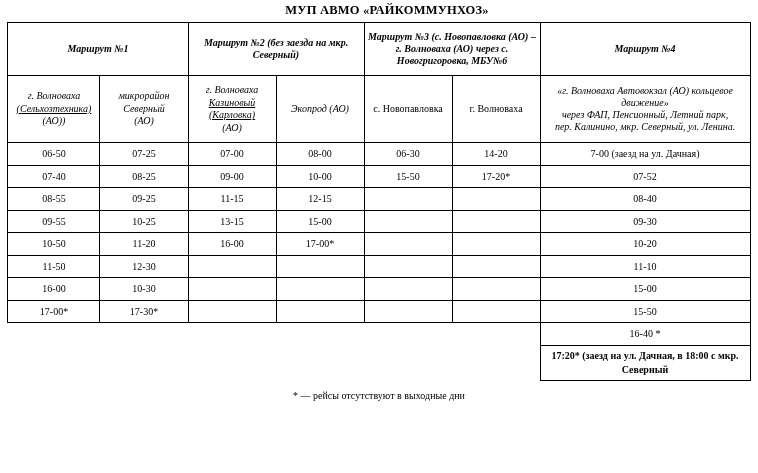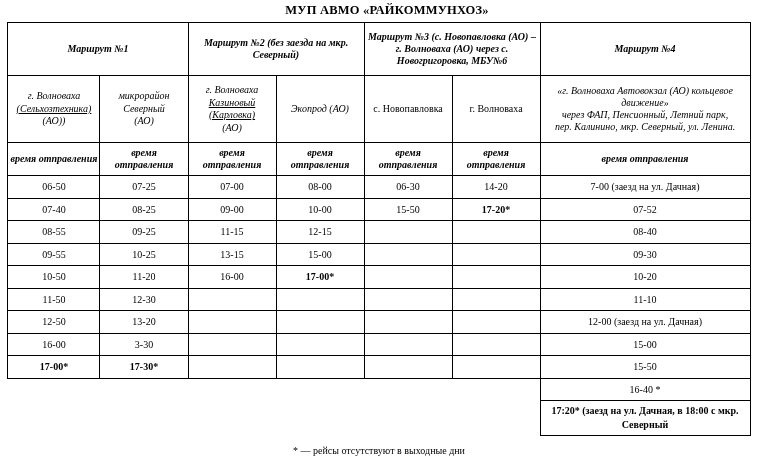--- a/index.html
+++ b/index.html
@@ -70,21 +70,21 @@
     font-size: 10px;
     line-height: 12px;
     height: 30px !important;
     padding: 1px 2px !important;
   }
   .cell-time {
     font-size: 10.5px;
     height: 21.5px !important;
   }
   .cell-time.bold {
-    font-weight: bold;
+    font-weight: normal;
   }
   .cell-wide {
     font-size: 10px;
     height: 21.5px !important;
     margin-top: 28px;
   }
   .cell-wide.bold {
     font-weight: bold;
   }
   .cell-empty {
@@ -156,29 +156,20 @@
         <td class="hdr-place plain">
           <div>г. Волноваха</div>
         </td>
         <td class="hdr-place m4-note">
           <div>«г. Волноваха Автовокзал (АО) кольцевое движение»</div>
           <div>через ФАП, Пенсионный, Летний парк,</div>
           <div>пер. Калинино, мкр. Северный, ул. Ленина.</div>
         </td>
       </tr>
 
-      <tr>
-        <td class="hdr-time">время отправления</td>
-        <td class="hdr-time">время отправления</td>
-        <td class="hdr-time">время отправления</td>
-        <td class="hdr-time">время отправления</td>
-        <td class="hdr-time">время отправления</td>
-        <td class="hdr-time">время отправления</td>
-        <td class="hdr-time">время отправления</td>
-      </tr>
 
       <tr>
         <td class="cell-time">06-50</td>
         <td class="cell-time">07-25</td>
         <td class="cell-time">07-00</td>
         <td class="cell-time">08-00</td>
         <td class="cell-time">06-30</td>
         <td class="cell-time">14-20</td>
         <td class="cell-wide">7-00 (заезд на ул. Дачная)</td>
       </tr>
@@ -221,31 +212,22 @@
       <tr>
         <td class="cell-time">11-50</td>
         <td class="cell-time">12-30</td>
         <td class="cell-empty"></td>
         <td class="cell-empty"></td>
         <td class="cell-empty"></td>
         <td class="cell-empty"></td>
         <td class="cell-wide">11-10</td>
       </tr>
       <tr>
-        <td class="cell-time">12-50</td>
-        <td class="cell-time">13-20</td>
-        <td class="cell-empty"></td>
-        <td class="cell-empty"></td>
-        <td class="cell-empty"></td>
-        <td class="cell-empty"></td>
-        <td class="cell-wide">12-00 (заезд на ул. Дачная)</td>
-      </tr>
-      <tr>
         <td class="cell-time">16-00</td>
-        <td class="cell-time">3-30</td>
+        <td class="cell-time">10-30</td>
         <td class="cell-empty"></td>
         <td class="cell-empty"></td>
         <td class="cell-empty"></td>
         <td class="cell-empty"></td>
         <td class="cell-wide">15-00</td>
       </tr>
       <tr>
         <td class="cell-time bold">17-00*</td>
         <td class="cell-time bold">17-30*</td>
         <td class="cell-empty"></td>

